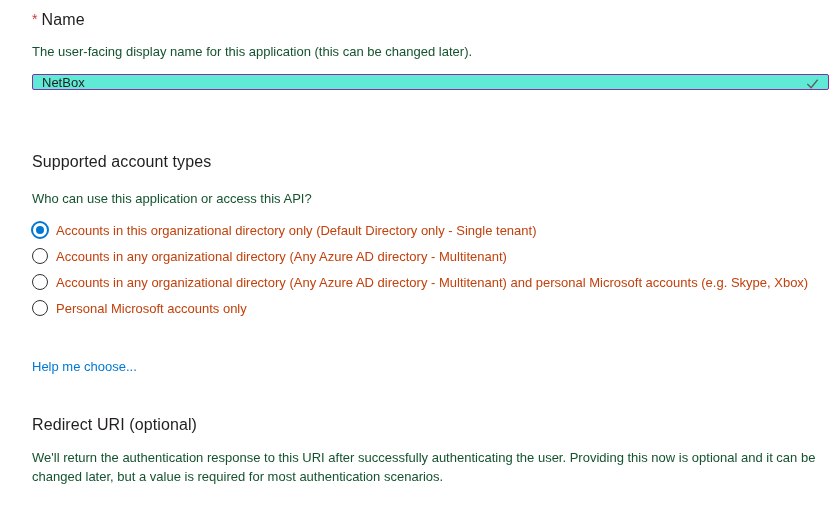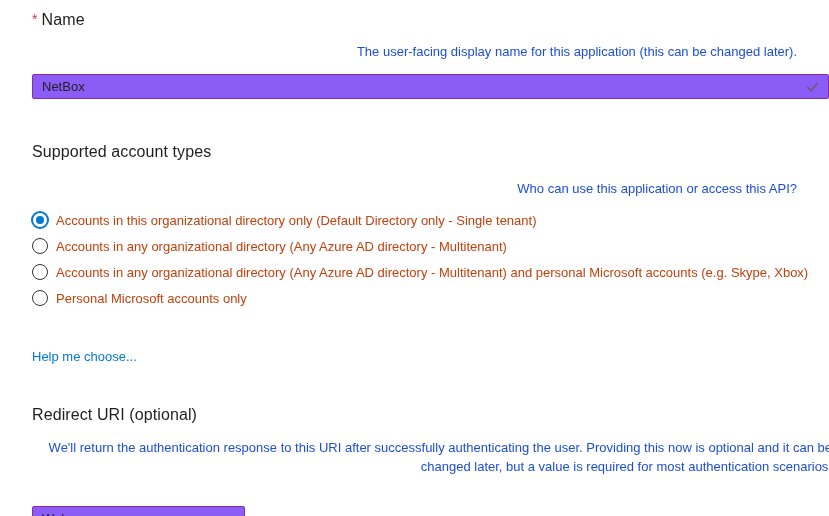--- a/index.html
+++ b/index.html
@@ -19,56 +19,54 @@
     letter-spacing: 0.1px;
   }
   .required-star {
     color: #d13438;
     font-size: 14px;
     margin-right: 4px;
     vertical-align: 1px;
   }
   .desc-text {
     font-size: 13px;
-    color: #1d4ed8;
+    color: #14532d;
     line-height: 19px;
-    text-align: right;
   }
 
   
   .name-heading { padding-top: 11px; }
   .name-desc { margin-top: 13px; }
   .text-input {
     position: relative;
     margin-top: 13px;
-    height: 25px;
+    height: 16px;
     border: 1px solid #8a2da5;
     border-radius: 2px;
-    background: #8b5cf6;
+    background: #5eead4;
     display: flex;
-    align-items: center;
   }
   .name-input { width: 797px; }
   .text-input .value {
     font-size: 13px;
     color: #201f1e;
     padding-left: 9px;
     white-space: nowrap;
     overflow: hidden;
     flex: 1;
   }
   .input-icon {
     width: 16px; height: 16px;
     margin-right: 8px;
     flex: 0 0 auto;
     display: flex; align-items: center; justify-content: center;
   }
 
   
-  .acct-heading { margin-top: 44px; }
+  .acct-heading { margin-top: 63px; }
   .acct-question { margin-top: 18px; }
   .radio-group { margin-top: 9px; }
   .radio-row {
     display: flex;
     align-items: center;
     height: 26px;
     cursor: pointer;
   }
   .radio-circle {
     width: 16px; height: 16px;

